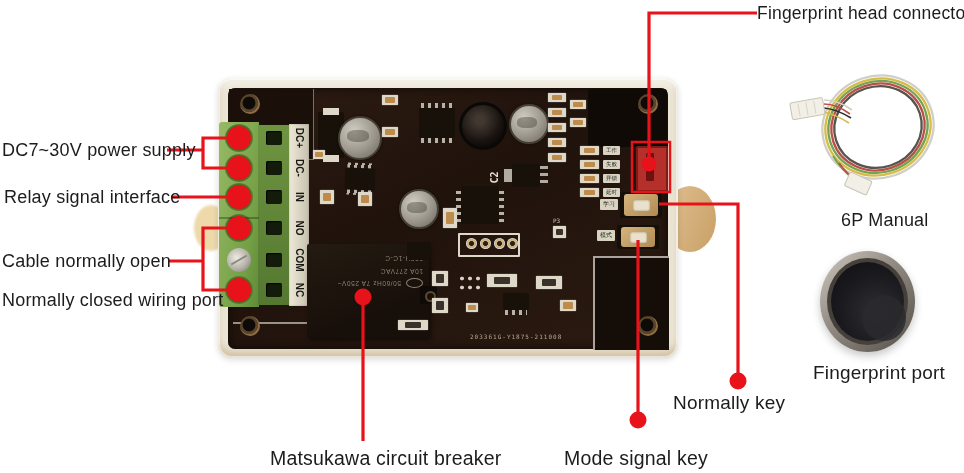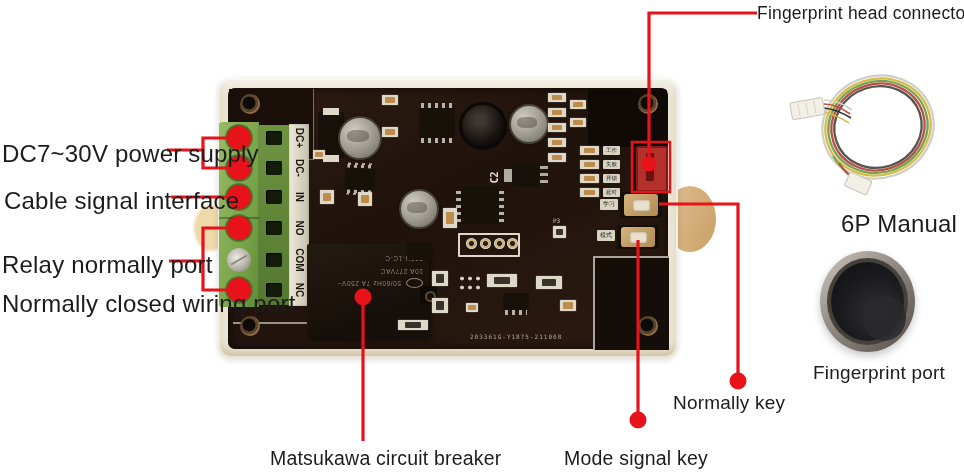--- a/index.html
+++ b/index.html
@@ -1,18 +1,18 @@
 <!DOCTYPE html>
 <html><head>
 <meta charset="utf-8">
 <style>
   html,body{margin:0;padding:0;background:#ffffff;}
   .stage{position:relative;width:964px;height:473px;background:#ffffff;overflow:hidden;
          font-family:"Liberation Sans",sans-serif;}
-  .lbl{position:absolute;font-size:24px;color:#1c1c1c;white-space:nowrap;z-index:60;letter-spacing:.2px;}
+  .lbl{position:absolute;font-size:18px;color:#1c1c1c;white-space:nowrap;z-index:60;letter-spacing:.2px;}
   .lbl.big{font-size:19px;}
   
   .ear{position:absolute;border-radius:50%;z-index:1;}
   .enclosure{position:absolute;left:218px;top:78px;width:460px;height:280px;background:#ece6d6;
      border-radius:14px;z-index:2;
      box-shadow:inset 0 0 0 2px rgba(255,255,255,.55), inset 0 -6px 9px rgba(170,140,90,.45),
                 inset 0 6px 9px rgba(255,255,255,.5), 0 2px 6px rgba(0,0,0,.14);}
   .pcb{position:absolute;left:228px;top:88px;width:440px;height:261px;border-radius:7px;z-index:3;
      background:linear-gradient(155deg,#2c1b12 0%,#20130c 45%,#2b1a11 100%);
      box-shadow:inset 0 0 10px rgba(0,0,0,.65);}
@@ -330,22 +330,22 @@
   </svg>
 
   <div class="fp-outer">
     <div class="fp-ring2"></div>
     <div class="fp-inner"></div>
     <div class="fp-core"></div>
   </div>
 
   <div class="lbl" style="left:757px;top:3px;font-size:17.5px;">Fingerprint head connector</div>
   <div class="lbl" style="left:2px;top:140px;">DC7~30V power supply</div>
-  <div class="lbl" style="left:4px;top:187px;">Cable signal interface</div>
-  <div class="lbl" style="left:2px;top:251px;">Relay normally port</div>
+  <div class="lbl" style="left:4px;top:187px;">Relay signal interface</div>
+  <div class="lbl" style="left:2px;top:251px;">Cable normally open</div>
   <div class="lbl" style="left:2px;top:282px;margin-top:8px;">Normally closed wiring port</div>
   <div class="lbl" style="left:841px;top:210px;">6P Manual</div>
   <div class="lbl big" style="left:813px;top:362px;">Fingerprint port</div>
   <div class="lbl big" style="left:673px;top:392px;">Normally key</div>
   <div class="lbl big" style="left:564px;top:447px;font-size:19.5px;">Mode signal key</div>
   <div class="lbl big" style="left:270px;top:447px;font-size:19.5px;">Matsukawa circuit breaker</div>
 
 </div>
 
 </body></html>

